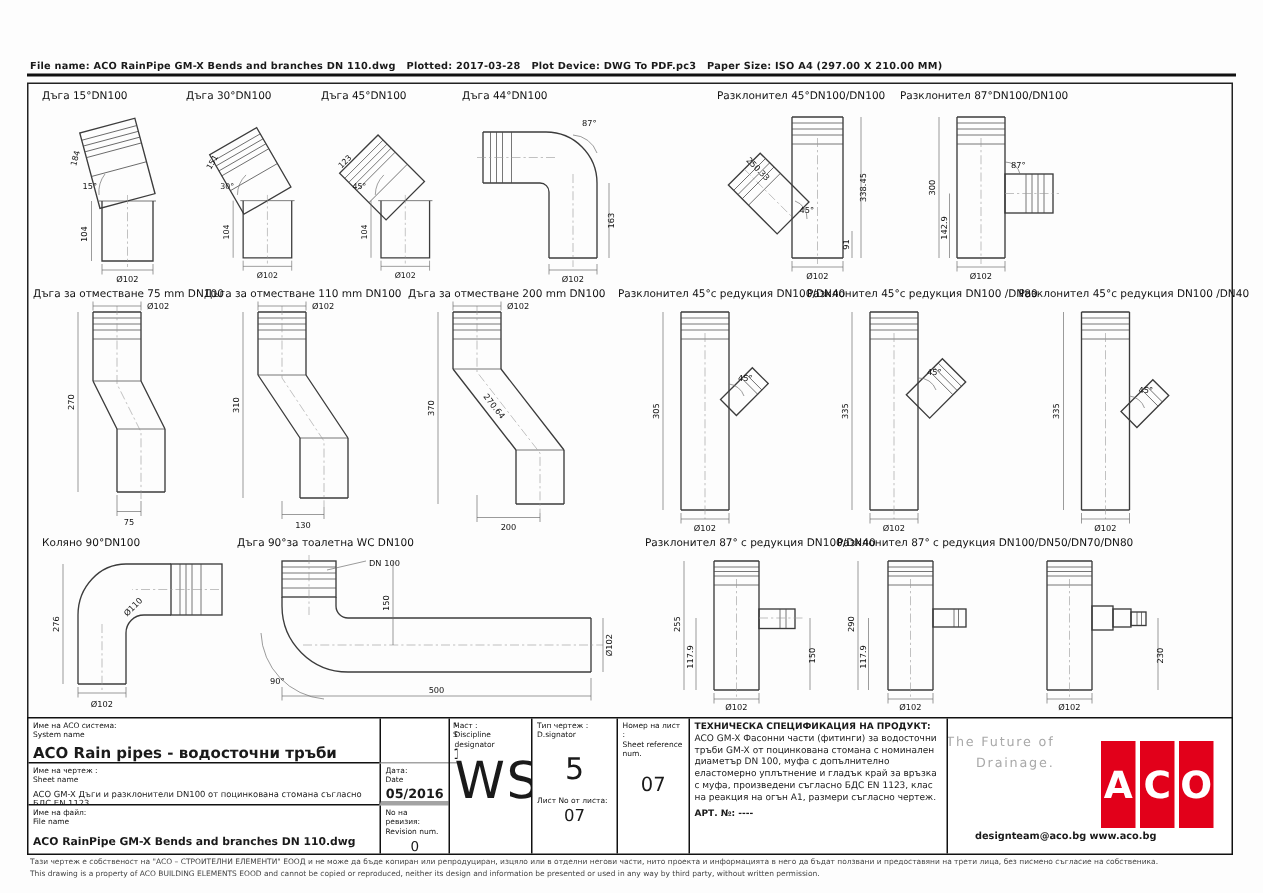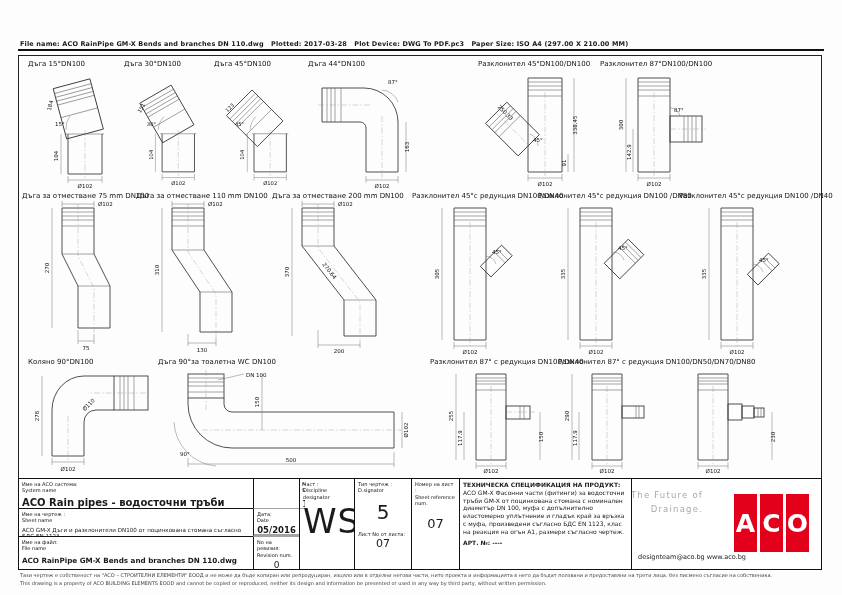--- a/index.html
+++ b/index.html
@@ -26,21 +26,21 @@
   .val-mid{font-size:9.5px;text-align:center;margin-top:4px;}
   .bold{font-weight:bold;}
   .val-ws{font-size:34px;text-align:right;margin-top:1px;letter-spacing:1px;}
   .val-5{font-size:20px;text-align:center;margin-top:6px;}
   .val-07s{font-size:11px;text-align:center;}
   .val-07{font-size:13px;text-align:center;margin-top:10px;}
   .spec{font-size:6px;line-height:1.3;}
   .spec .sp-title{font-weight:bold;}
   .spec .sp-art{font-weight:bold;margin-top:3px;}
   .tagline{position:absolute;right:118px;top:10px;text-align:right;color:#a9a9a9;font-size:8.5px;letter-spacing:1.2px;line-height:1.6;white-space:nowrap;}
-  .contacts{position:absolute;left:6px;bottom:8px;font-size:6.5px;font-weight:normal;white-space:nowrap;}
+  .contacts{position:absolute;left:18px;bottom:8px;font-size:6.5px;font-weight:bold;white-space:nowrap;}
   .logo{position:absolute;right:12px;top:15px;display:flex;gap:3px;}
   .logo .bar{width:23px;height:58px;display:flex;align-items:center;justify-content:center;color:#fff;font-size:25px;font-weight:bold;}
   .foot{position:absolute;left:20px;top:572px;font-size:5px;color:#444;line-height:1.55;white-space:nowrap;}
 </style>
 </head>
 <body>
 
 <div class="header-info">File name: ACO RainPipe GM-X Bends and branches DN 110.dwg   Plotted: 2017-03-28   Plot Device: DWG To PDF.pc3   Paper Size: ISO A4 (297.00 X 210.00 MM)</div>
 <div class="header-rule"></div>
 <div class="frame"></div>

